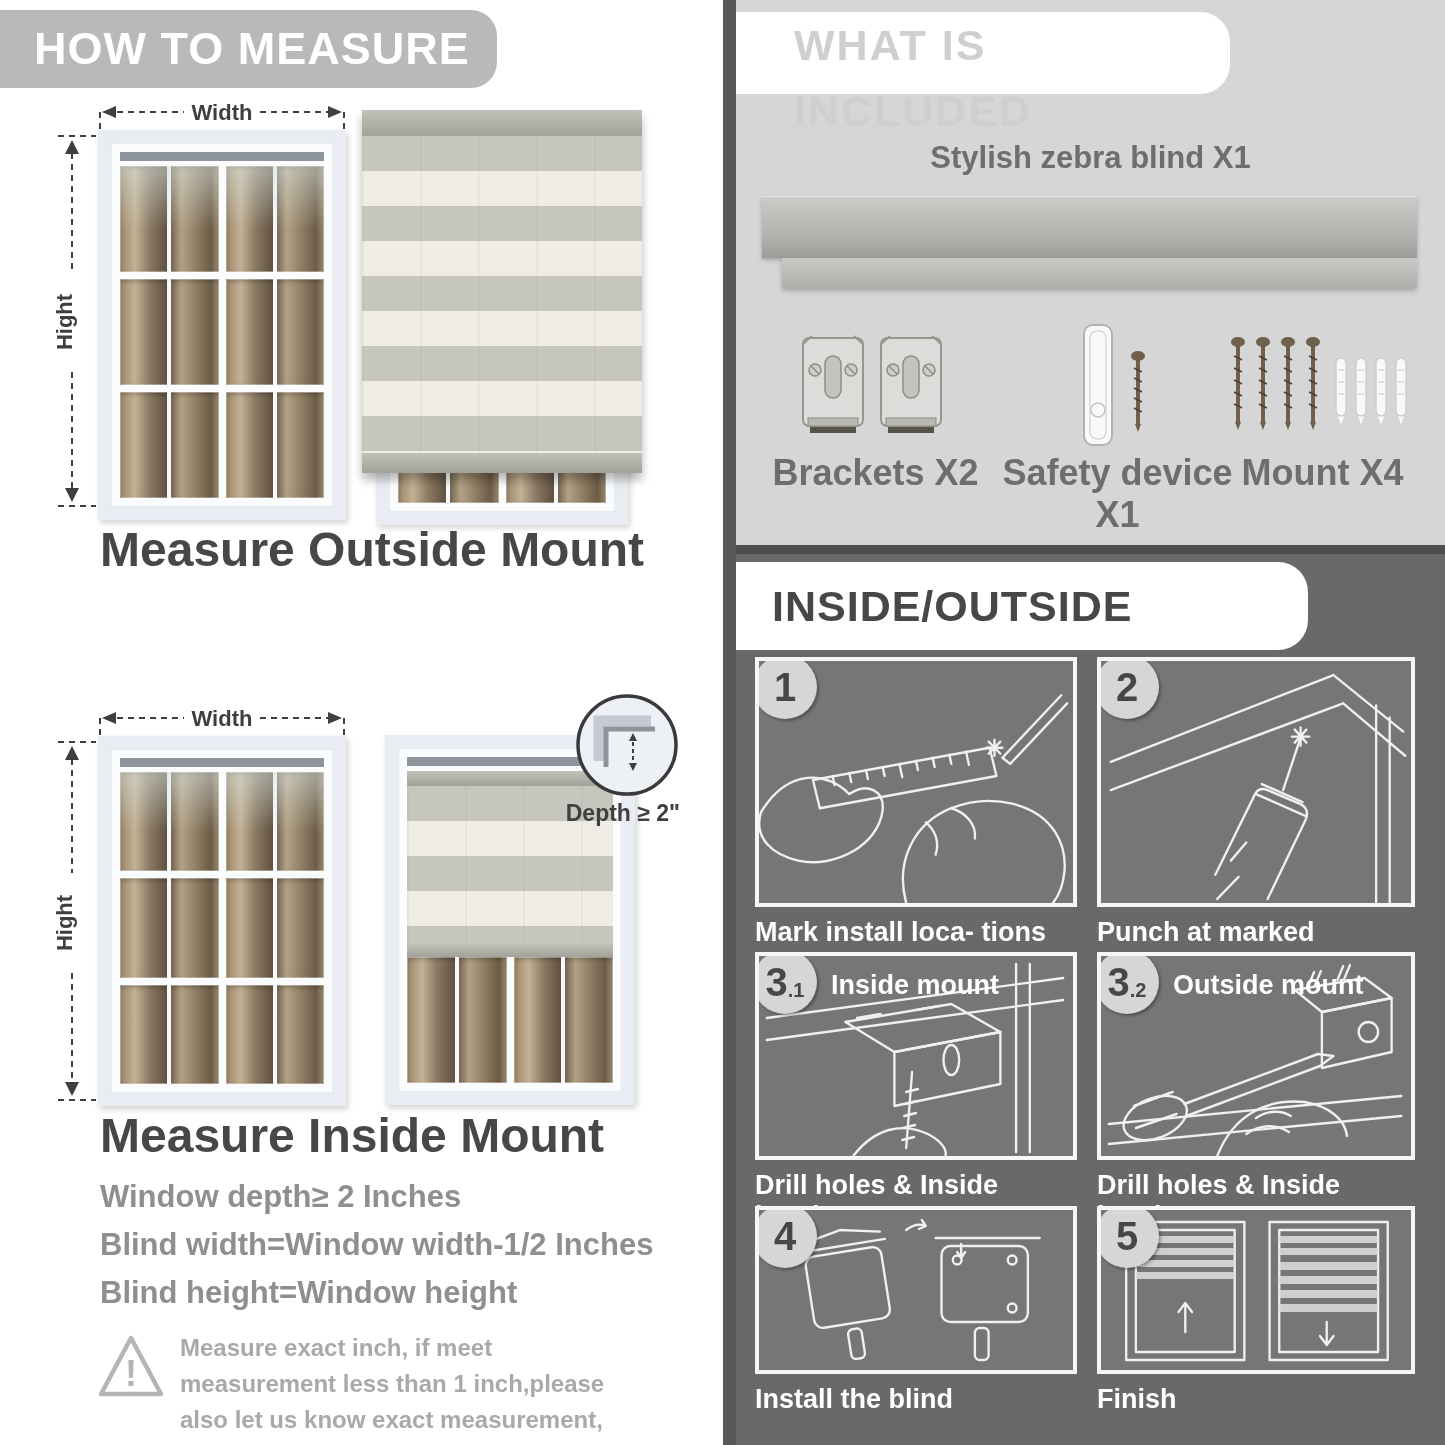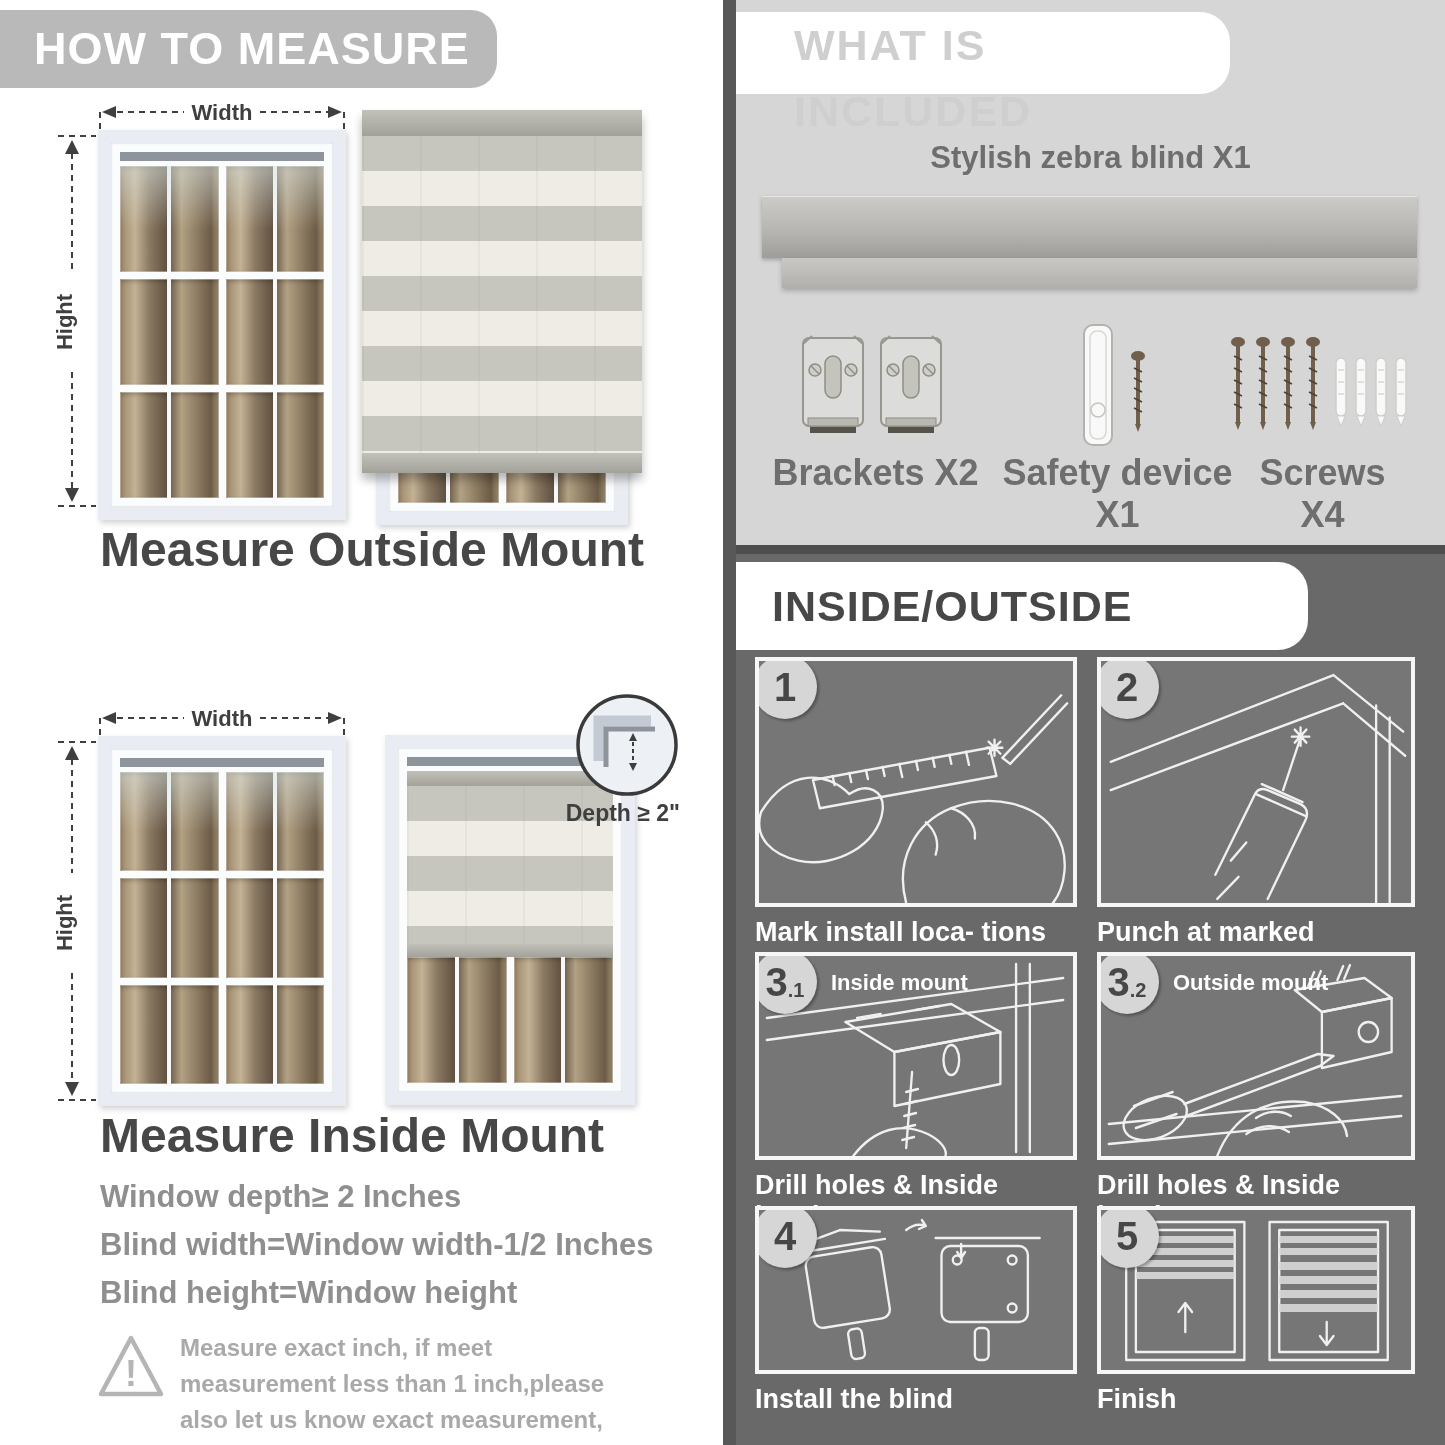--- a/index.html
+++ b/index.html
@@ -94,21 +94,21 @@
   
   .tile { background:#767676; border:4px solid #f6f6f6; overflow:hidden; }
   .tile svg.illus { position:absolute; inset:0; width:100%; height:100%; }
   .badge {
     position:absolute; left:-6px; top:-6px; width:64px; height:64px; border-radius:50%;
     background:#d6d6d6; color:#474747; font-size:40px; font-weight:bold;
     display:flex; align-items:center; justify-content:center;
     box-shadow:2px 2px 3px rgba(0,0,0,.3);
   }
   .badge-sub { font-size:20px; margin-top:16px; font-weight:bold; }
-  .tile-title { position:absolute; left:72px; top:14px; color:#ffffff; font-size:22px; font-weight:bold; }
+  .tile-title { position:absolute; left:72px; top:14px; color:#ffffff; font-size:27px; font-weight:bold; }
   .caption { position:absolute; color:#ffffff; font-size:27px; font-weight:bold; }
 
   .illus path, .illus polygon, .illus rect, .illus ellipse, .illus circle, .illus line, .illus polyline {
     fill:none; stroke:#f0f0f0; stroke-width:2.4; stroke-linecap:round; stroke-linejoin:round;
   }
   .illus .fillband { fill:#d9d9d9; stroke:none; opacity:.9; }
 
   
   .dim text { fill:#3f3f3f; font-size:22px; font-weight:bold; font-family:"Liberation Sans",sans-serif; }
   .dim .dash { stroke:#3f3f3f; stroke-width:2; stroke-dasharray:6 5; fill:none; }
@@ -335,21 +335,21 @@
   </g>
   <g transform="translate(60,0)">
     <rect x="2" y="2" width="10" height="58" rx="5" fill="rgba(255,255,255,.85)" stroke="#cfcfc9" stroke-width="1.5"></rect>
     <path d="M4,14 l6,0 M4,26 l6,0 M4,38 l6,0" stroke="#d9d9d3" stroke-width="1.4"></path>
       <polygon points="7,70 3,60 11,60" fill="rgba(255,255,255,.85)" stroke="#cfcfc9" stroke-width="1"></polygon>
   </g>
 </svg>
 
 <div class="abs comp-label" style="left:768px;top:452px;width:215px;">Brackets X2</div>
 <div class="abs comp-label" style="left:990px;top:452px;width:255px;">Safety device X1</div>
-<div class="abs comp-label" style="left:1235px;top:452px;width:175px;">Screws X4</div>
+<div class="abs comp-label" style="left:1235px;top:452px;width:175px;">Mount X4</div>
 
 <div class="abs hdr-mount">INSIDE/OUTSIDE MOUNT</div>
 
 <div class="abs tile" style="left:755px;top:657px;width:322px;height:250px;">
   <svg class="illus" viewBox="0 0 320 240" preserveAspectRatio="none">
     <path d="M2,150 C30,105 70,110 92,132 C110,120 128,128 126,148 C122,182 78,206 40,198 C14,192 -6,176 2,150 Z"></path>
     <path d="M150,240 C138,196 160,160 196,146 C238,130 284,142 302,170 C318,194 312,226 298,242"></path>
     <path d="M196,146 C210,150 222,162 220,176 M170,160 C180,168 184,180 180,192"></path>
     <polygon points="55,118 235,86 242,114 62,146"></polygon>
     <path d="M75,114 l2,9 M92,111 l2,9 M109,108 l2,9 M126,105 l2,9 M143,102 l3,13 M160,99 l2,9 M177,96 l2,9 M194,93 l2,9 M211,90 l3,13"></path>

